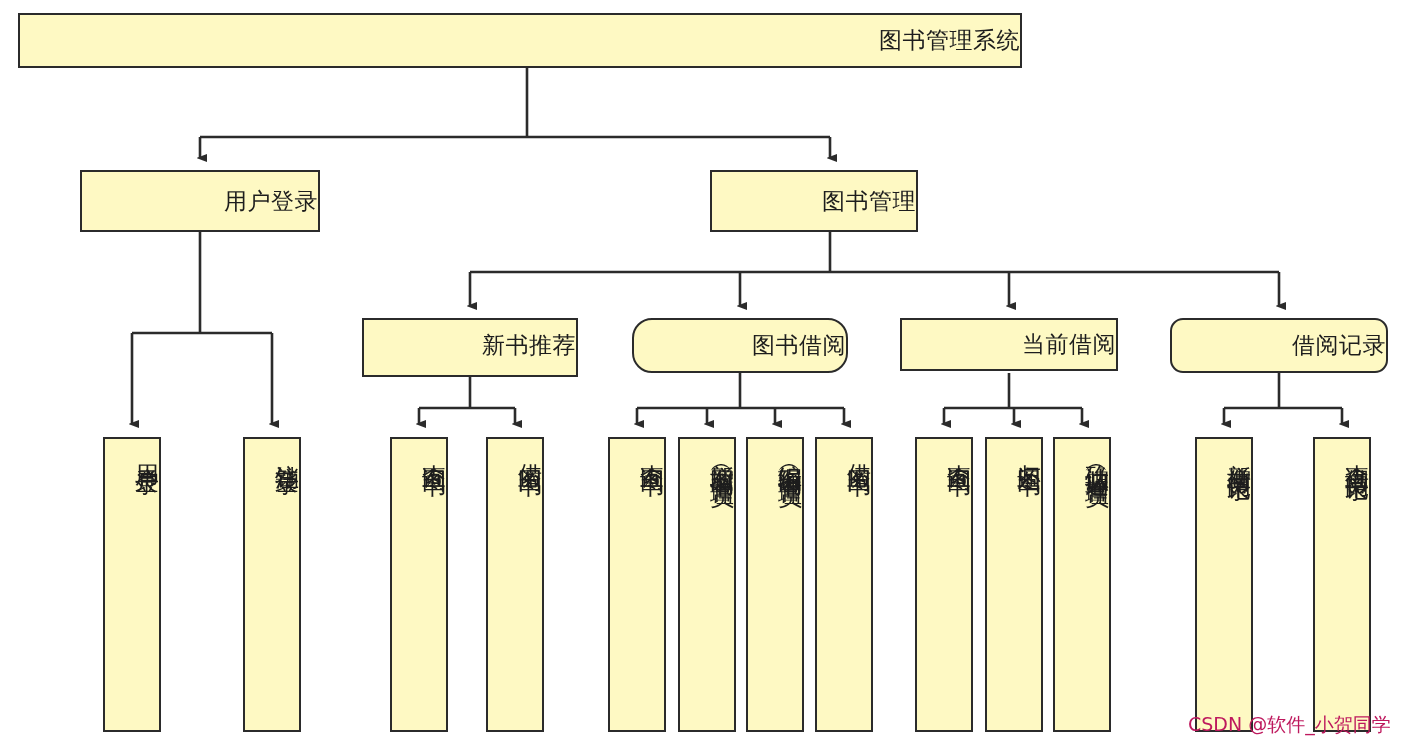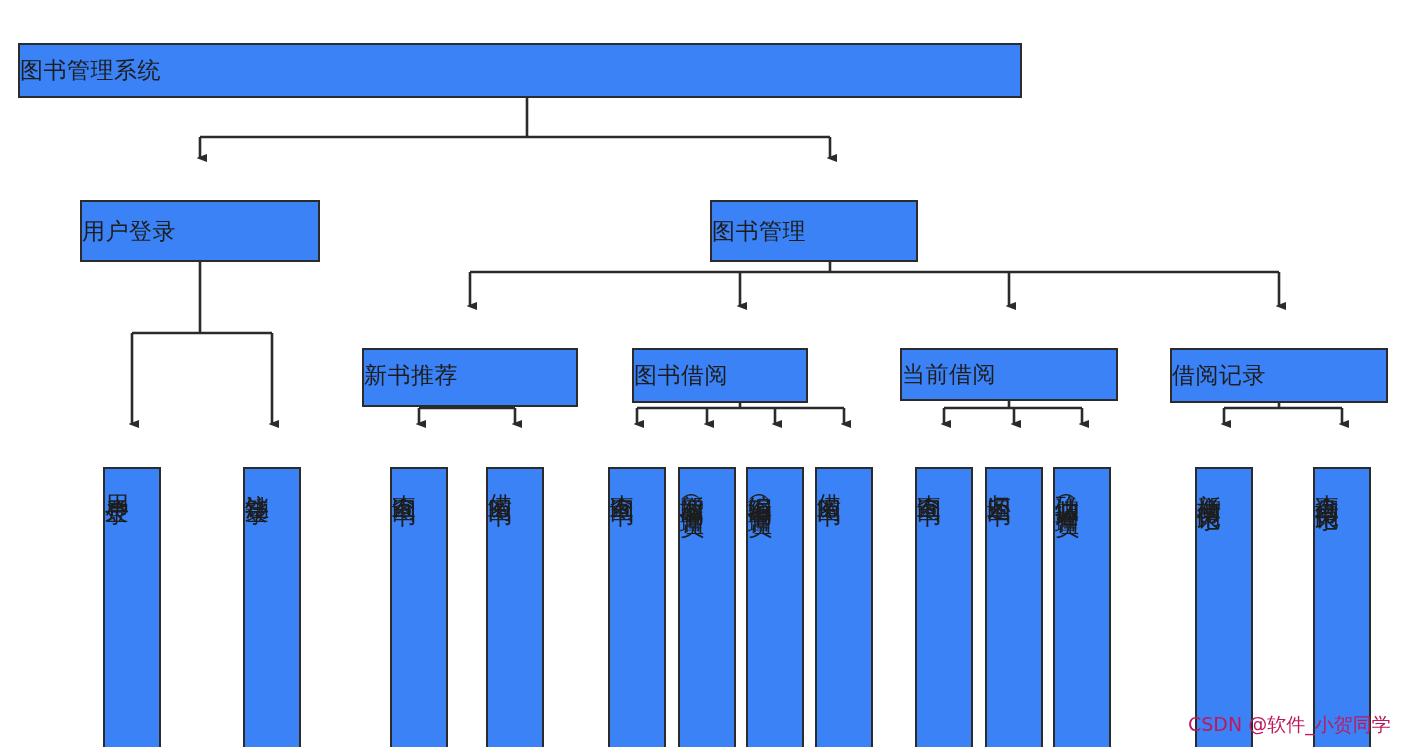--- a/index.html
+++ b/index.html
@@ -22,26 +22,25 @@
     position: absolute;
     left: 0;
     top: 0;
     width: 1405px;
     height: 747px;
   }
   .node {
     position: absolute;
     box-sizing: border-box;
     border: 2px solid #2b2b2b;
-    background: #3b82f6;
+    background: #fef9c3;
     display: flex;
     align-items: center;
-    justify-content: flex-start;
+    justify-content: flex-end;
     color: #1d1d1d;
-    margin-top: 30px;
   }
   .node-label {
     display: block;
     text-align: center;
     line-height: 1.0;
     letter-spacing: 0.5px;
   }
   
   .node.horiz .node-label {
     font-size: 23px;
@@ -148,27 +147,27 @@
   <div class="node horiz" style="left:80px; top:170px; width:240px; height:62px;">
     <span class="node-label">用户登录</span>
   </div>
   <div class="node horiz" style="left:710px; top:170px; width:208px; height:62px;">
     <span class="node-label">图书管理</span>
   </div>
 
   <div class="node horiz" style="left:362px; top:318px; width:216px; height:59px;font-family:Liberation Mono, monospace;">
     <span class="node-label">新书推荐</span>
   </div>
-  <div class="node horiz" style="left:632px; top:318px; width:176px; height:55px;">
+  <div class="node horiz" style="left:632px; top:318px; width:216px; height:55px;border-radius:20px;">
     <span class="node-label">图书借阅</span>
   </div>
   <div class="node horiz" style="left:900px; top:318px; width:218px; height:53px;">
     <span class="node-label">当前借阅</span>
   </div>
-  <div class="node horiz" style="left:1170px; top:318px; width:218px; height:55px;">
+  <div class="node horiz" style="left:1170px; top:318px; width:218px; height:55px;border-radius:13px;">
     <span class="node-label">借阅记录</span>
   </div>
 
   <div class="node vert" style="left:103px; top:437px; width:58px; height:295px;">
     <span class="node-label">用户登录</span>
   </div>
   <div class="node vert" style="left:243px; top:437px; width:58px; height:295px;">
     <span class="node-label">注销登录</span>
   </div>
 

